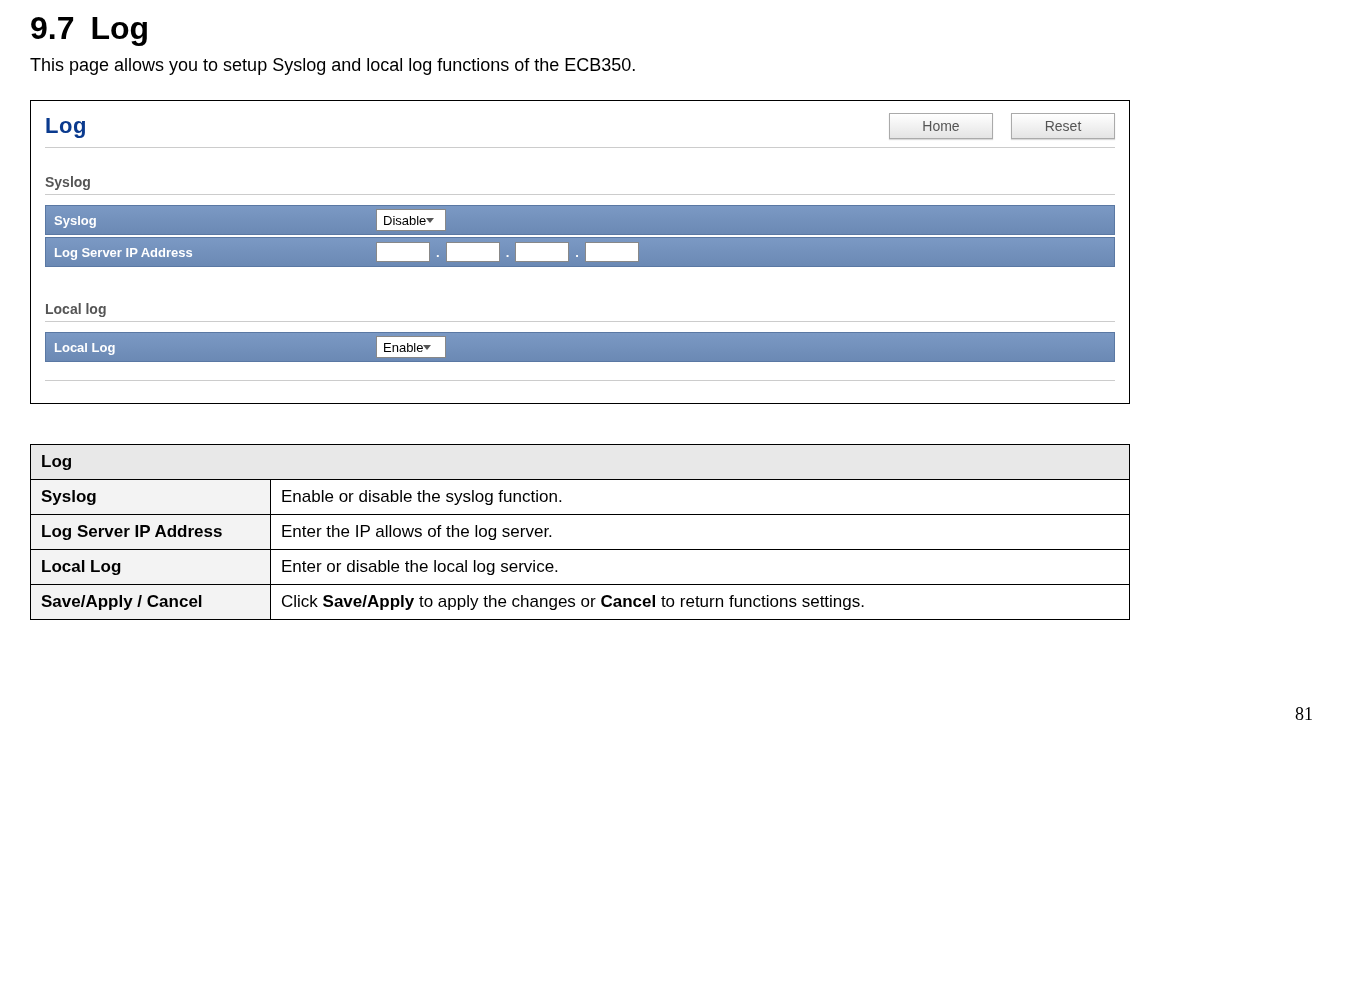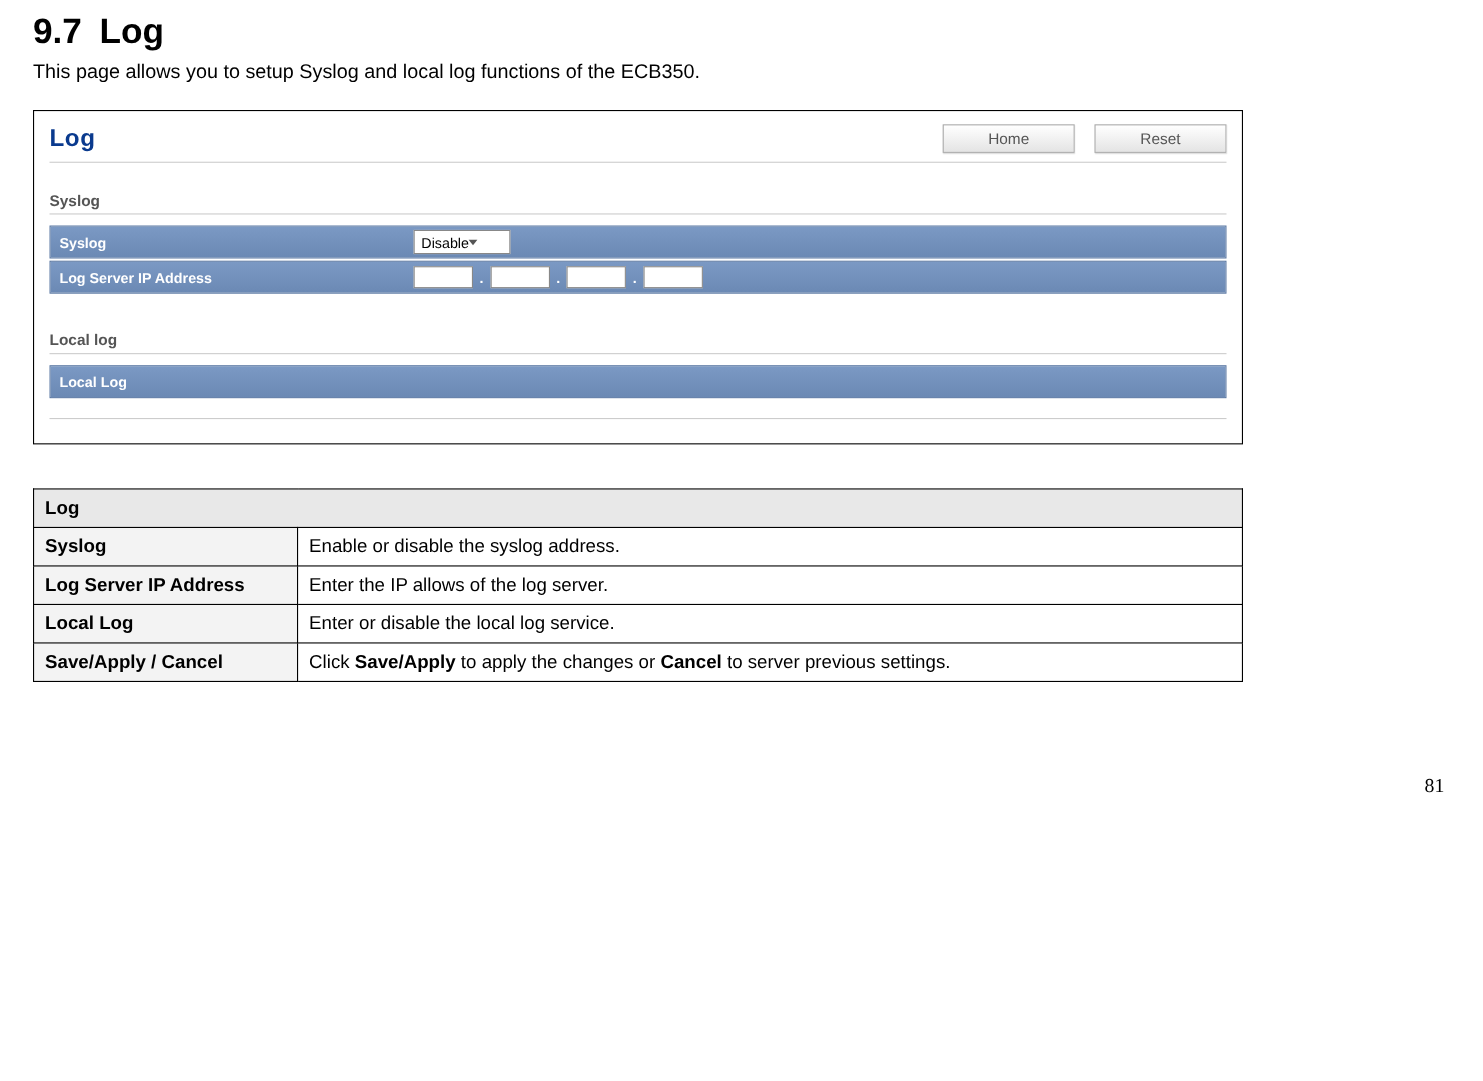--- a/index.html
+++ b/index.html
@@ -38,21 +38,21 @@
       padding-bottom: 6px;
     }
     .app-title {
       color: #0a3a8e;
       font-size: 22px;
       font-weight: bold;
       letter-spacing: 0.5px;
     }
     .app-buttons { display: flex; gap: 18px; }
     .app-btn {
-      width: 120px;
+      width: 104px;
       height: 26px;
       display: flex;
       align-items: center;
       justify-content: center;
       font-size: 14px;
       color: #555;
       background: linear-gradient(#fff 0%, #e4e4e4 100%);
       border: 1px solid #aaa;
       box-shadow: 0 1px 1px rgba(0,0,0,0.15);
     }
@@ -81,21 +81,21 @@
     }
     .form-control-cell {
       flex: 1;
       display: flex;
       align-items: center;
       gap: 6px;
     }
     .select-mock {
       display: inline-flex;
       align-items: center;
-      width: 88px;
+      width: 70px;
       height: 22px;
       background: #fff;
       border: 1px solid #888;
       padding: 0 4px 0 6px;
       font-size: 13px;
     }
     .chevron {
       width: 0; height: 0;
       border-left: 4px solid transparent;
       border-right: 4px solid transparent;
@@ -195,47 +195,53 @@
       </div>
     </div>
 
     <div class="spacer-26"></div>
 
     <div class="group-heading">Local log</div>
     <hr class="hr-thin2">
 
     <div class="form-row">
       <div class="form-label">Local Log</div>
+      <div class="form-control-cell">
+        <div class="select-mock">
+          <span>Enable</span>
+          <span class="chevron"></span>
+        </div>
+      </div>
     </div>
 
     <div class="spacer-14"></div>
     <hr class="hr-thin2">
 
   </div>
 </div>
 
 <table class="desc-table">
   <tbody>
       <tr class="header-row">
     <td colspan="2">Log</td>
   </tr>
   <tr>
     <td class="label-cell">Syslog</td>
-    <td>Enable or disable the syslog address.</td>
+    <td>Enable or disable the syslog function.</td>
   </tr>
   <tr>
     <td class="label-cell">Log Server IP Address</td>
     <td>Enter the IP allows of the log server.</td>
   </tr>
   <tr>
     <td class="label-cell">Local Log</td>
     <td>Enter or disable the local log service.</td>
   </tr>
   <tr>
     <td class="label-cell">Save/Apply / Cancel</td>
     <td>
-      <span>Click </span><b>Save/Apply</b><span> to apply the changes or </span><b>Cancel</b><span> to server previous settings.</span>
+      <span>Click </span><b>Save/Apply</b><span> to apply the changes or </span><b>Cancel</b><span> to return functions settings.</span>
     </td>
   </tr>
 </tbody>
   </table>
 
 <div class="page-num">81</div>
 
 </body></html>

